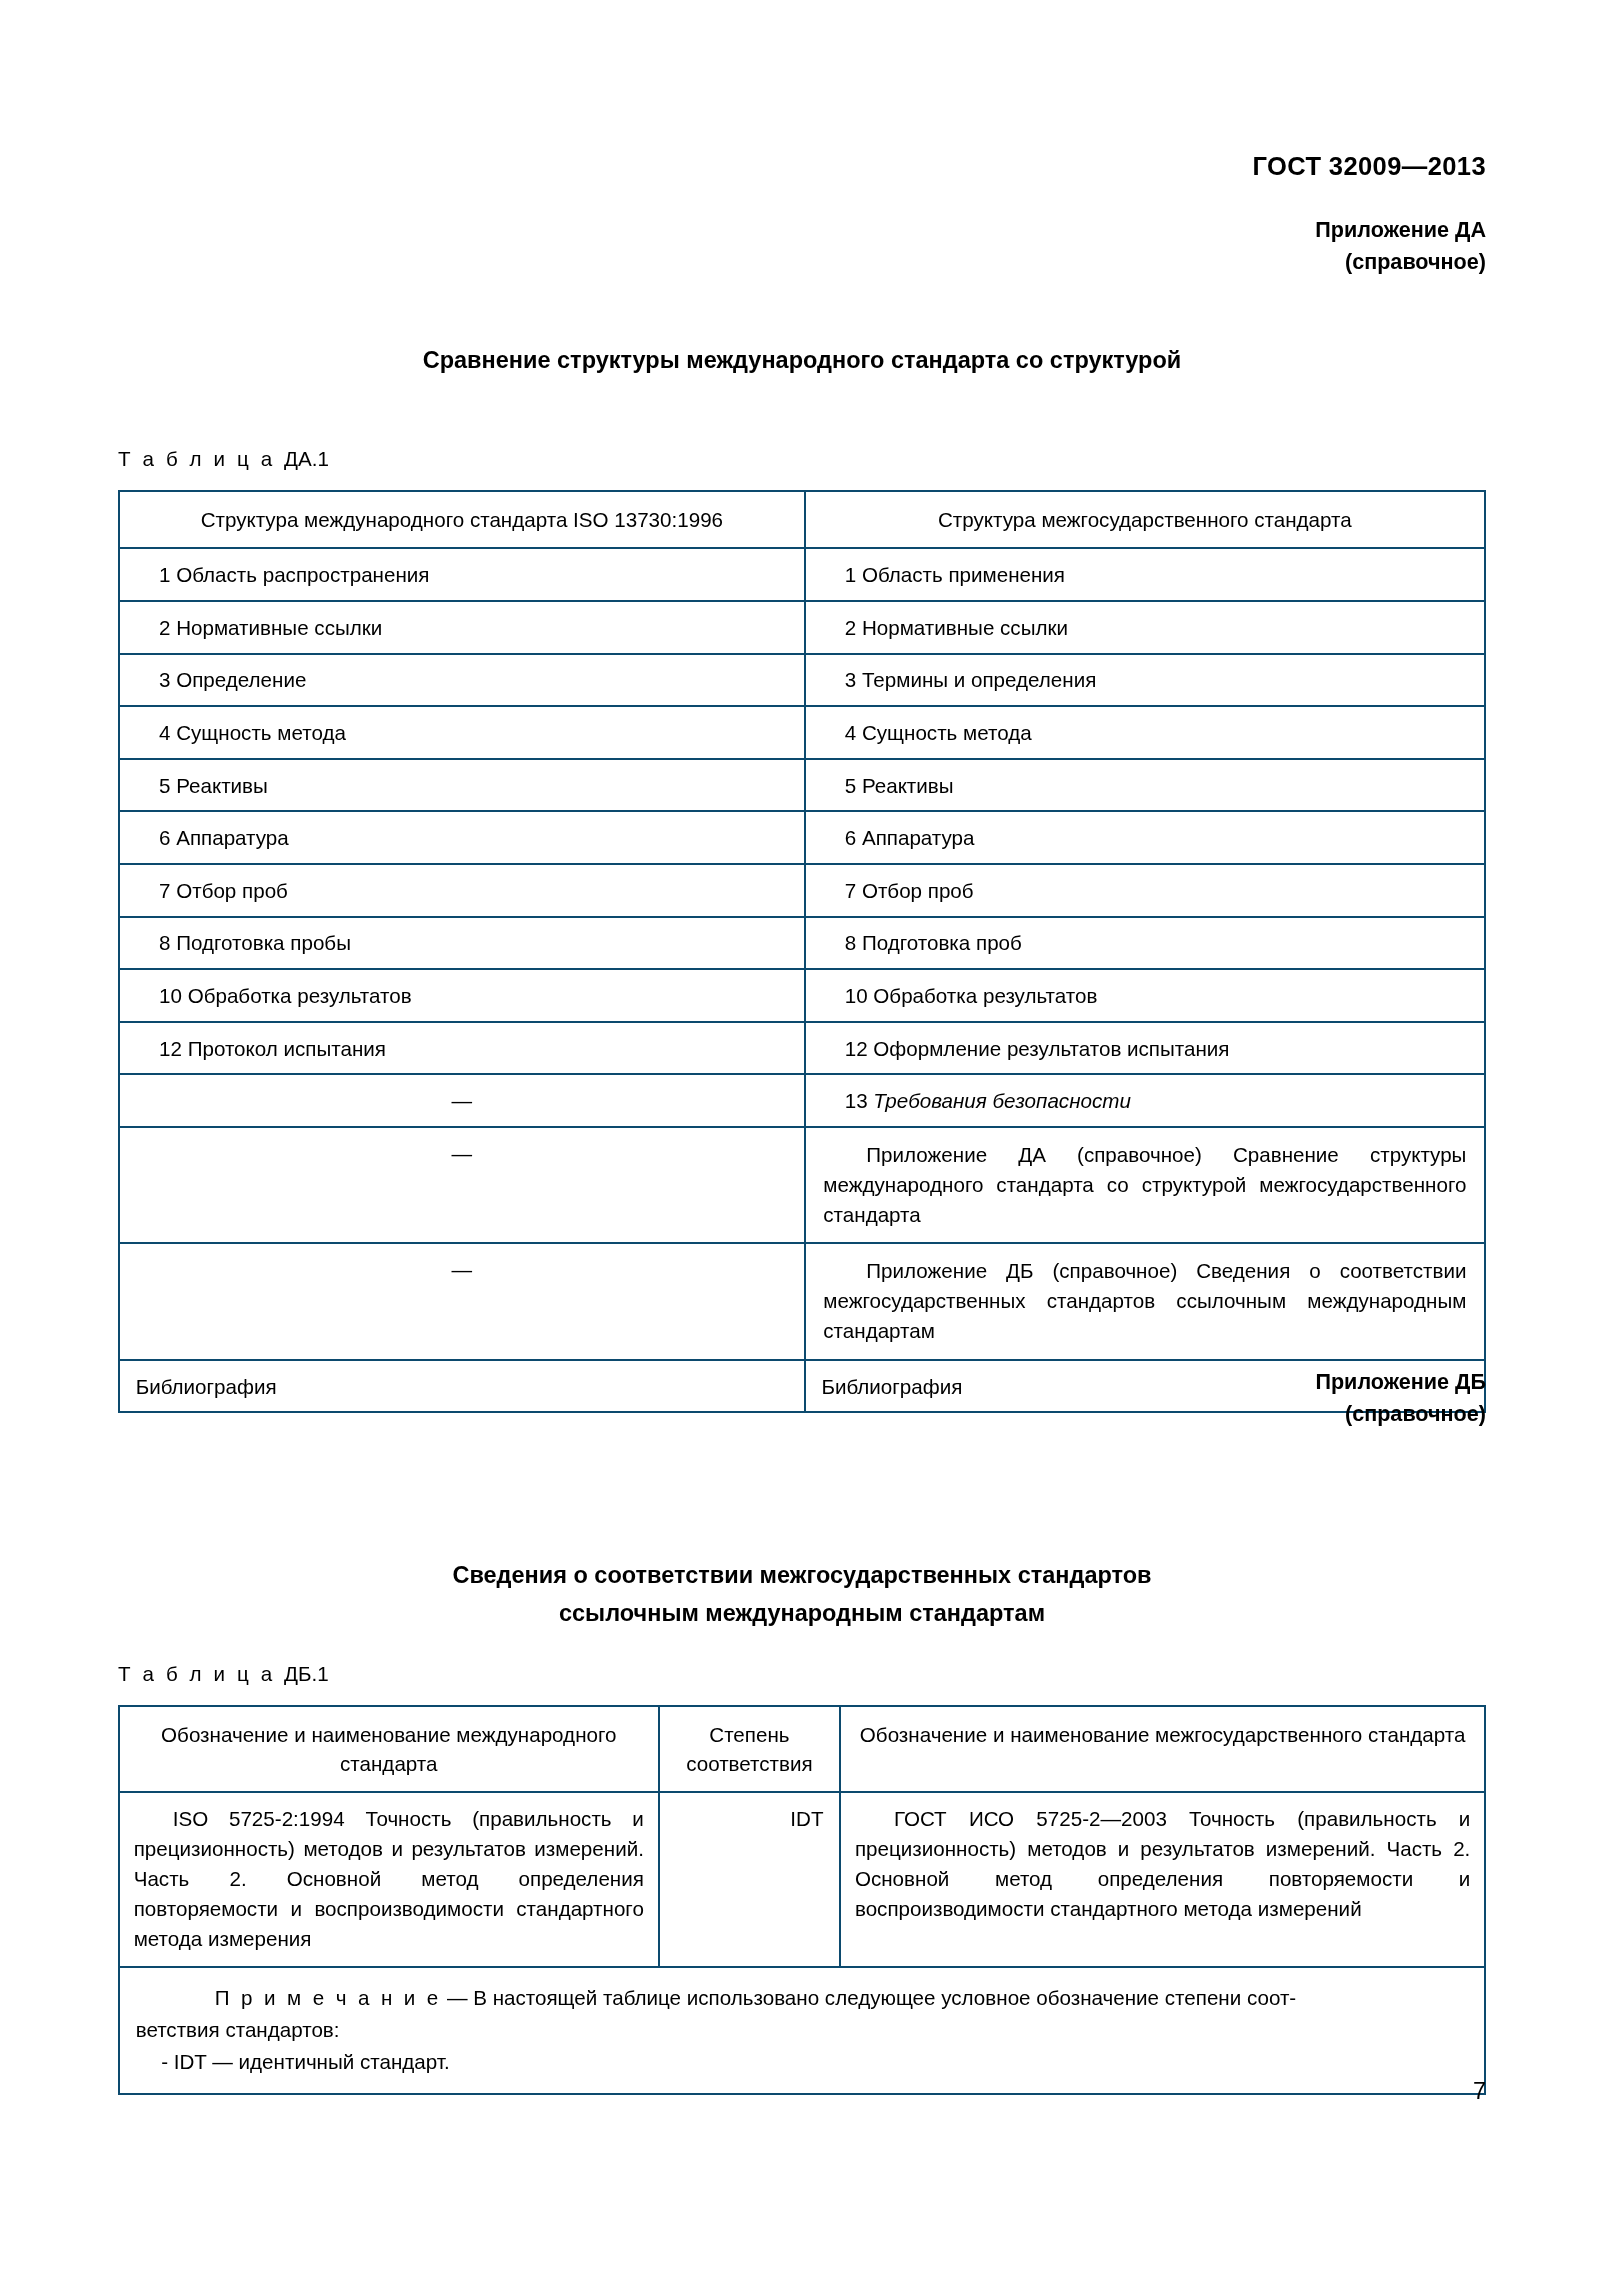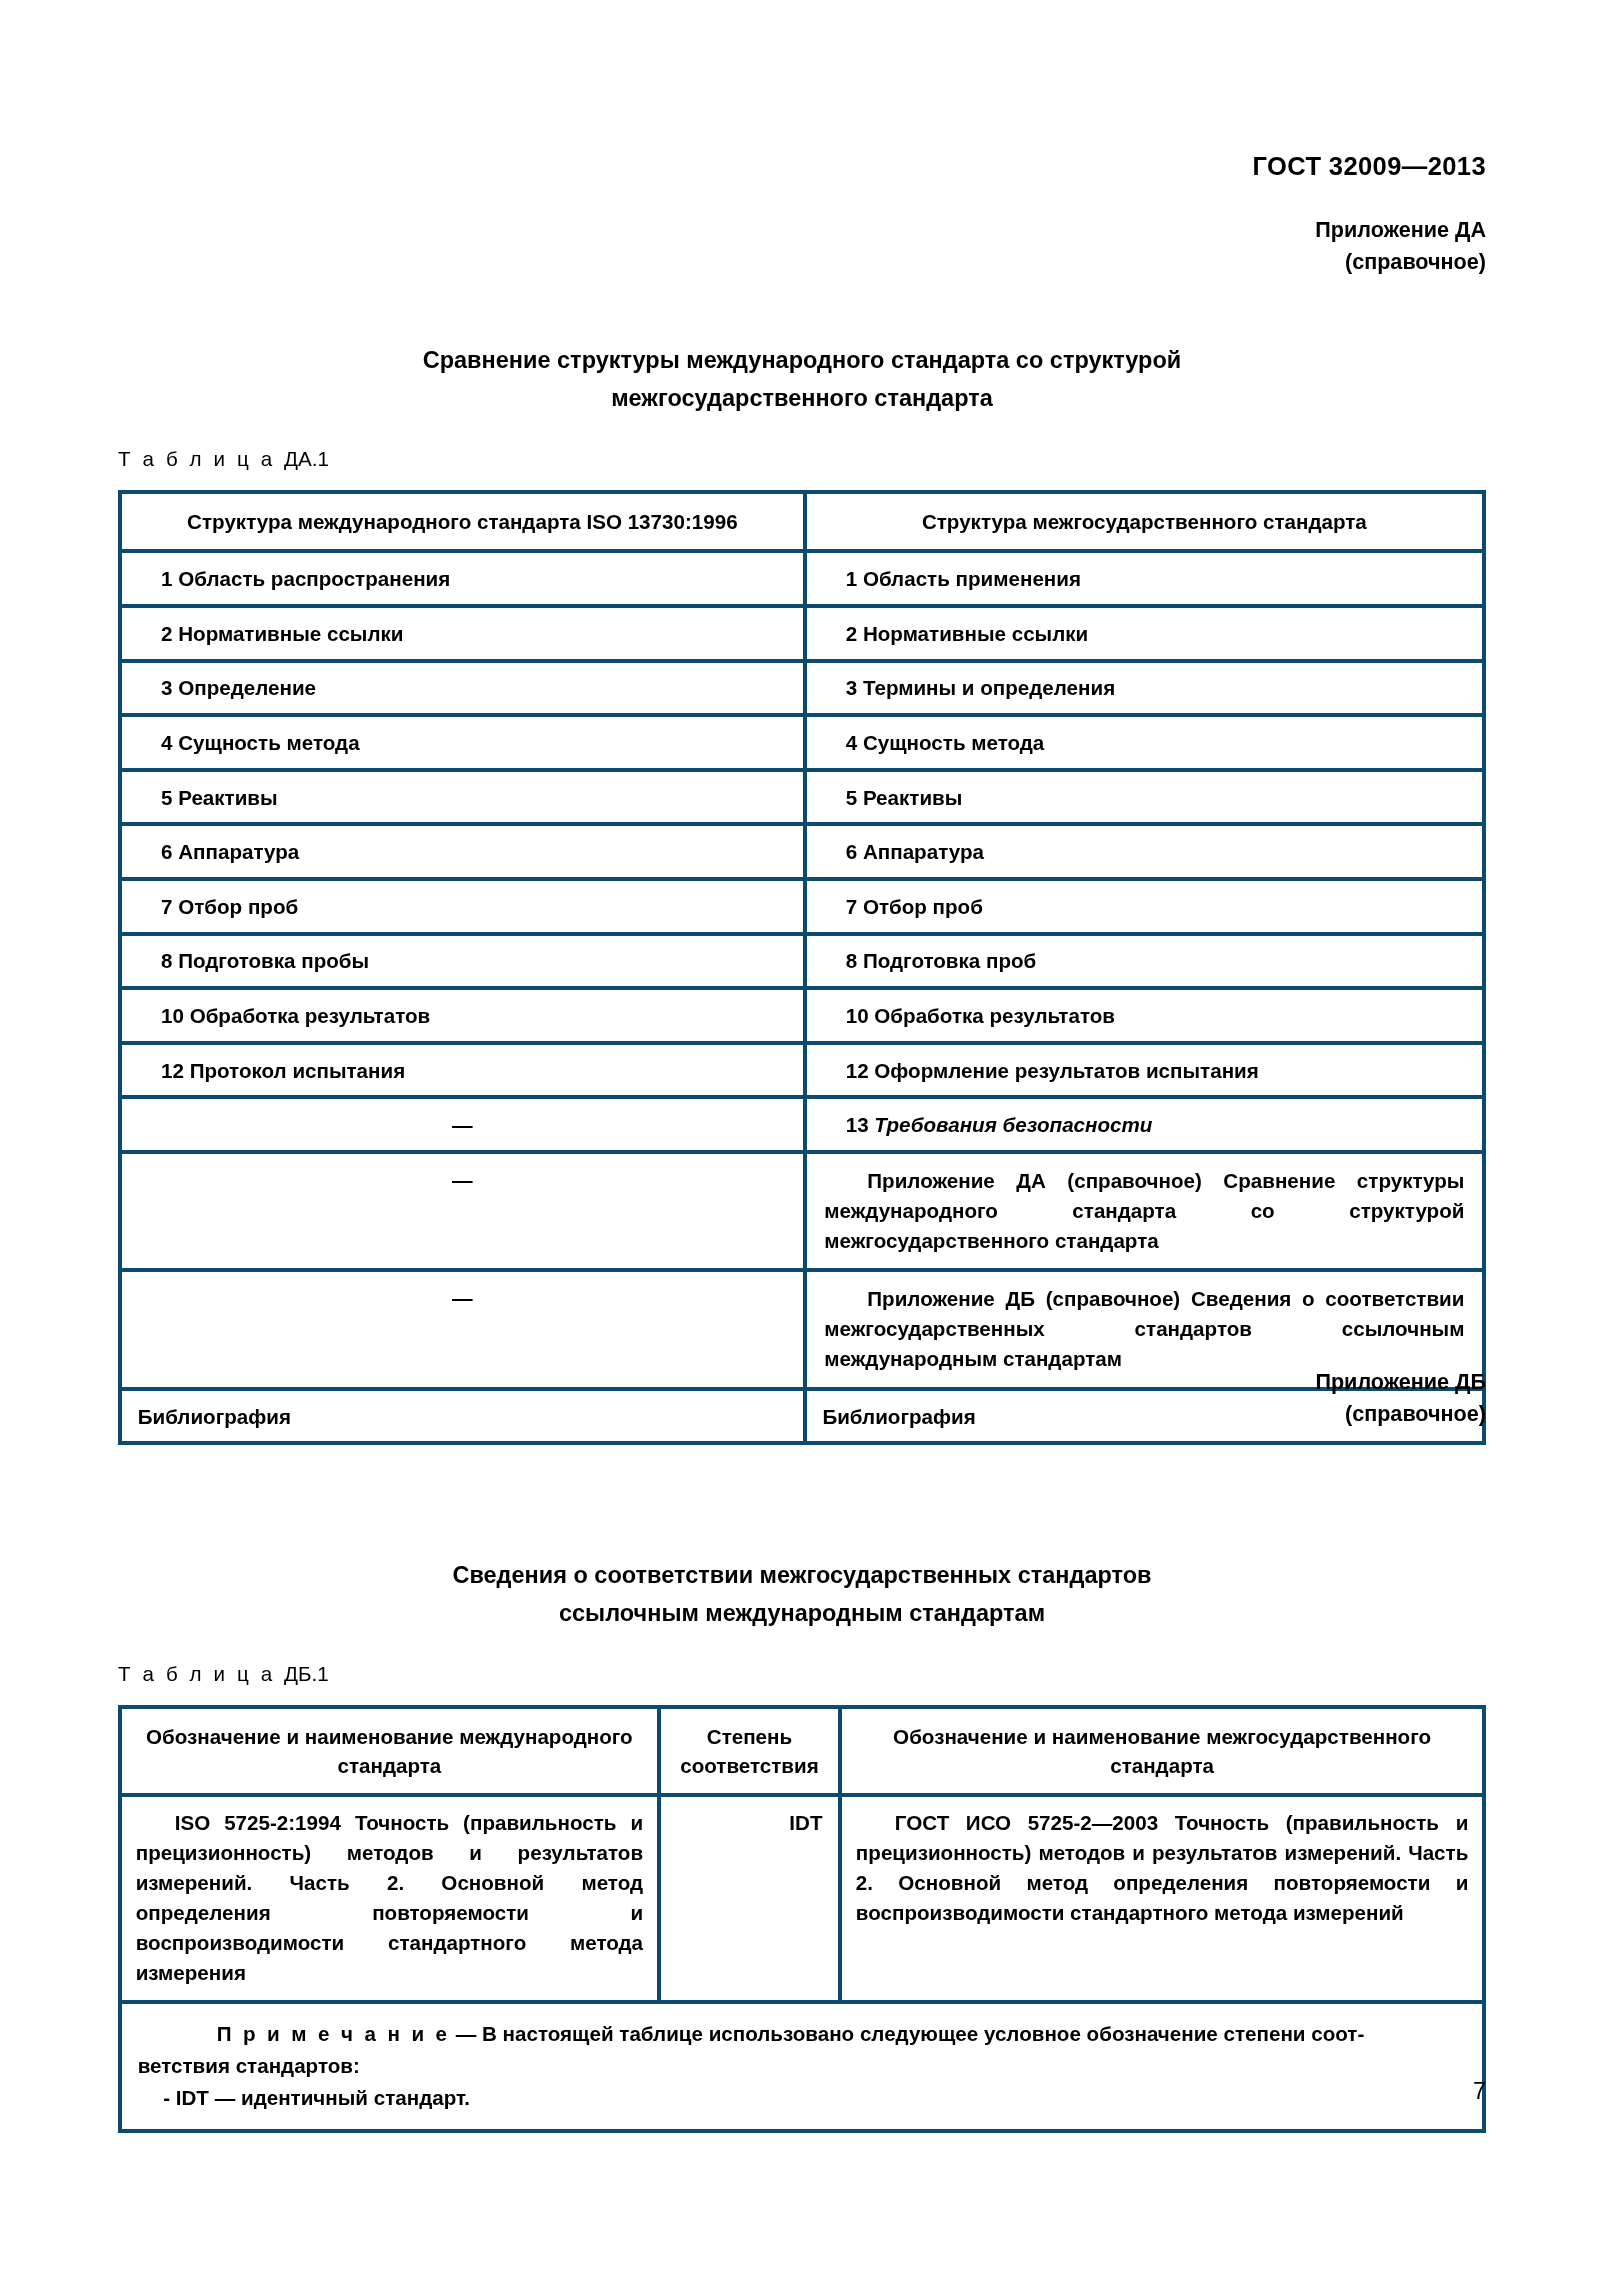--- a/index.html
+++ b/index.html
@@ -57,24 +57,24 @@
   .table-caption .nospace { letter-spacing: 0px; }
 
   
   table.gost {
     border-collapse: collapse;
     width: 100%;
     table-layout: fixed;
     font-size: 20.6px;
   }
   table.gost td, table.gost th {
-    border: 4px solid #0c4a6e;
+    border: 2px solid #0c4a6e;
     padding: 0;
     vertical-align: top;
-    font-weight: bold;
+    font-weight: normal;
   }
   table.gost thead td {
     text-align: center;
     padding: 12.7px 9.8px 13.7px 9.8px;
     line-height: 29px;
     border-bottom-width: 2px;
   }
   .cell {
     padding: 10.8px 15.7px 10.8px 15.7px;
     line-height: 29px;
@@ -151,21 +151,20 @@
   <div class="blk" style="top:214px;">
     <div class="appendix-block">
       <span class="line">Приложение ДА</span>
       <span class="line">(справочное)</span>
     </div>
   </div>
 
   <div class="blk" style="top:341px;">
     <div class="section-title">
       <span class="line">Сравнение структуры международного стандарта со структурой</span>
-      <span class="line">межгосударственного стандарта</span>
     </div>
   </div>
 
   <div class="blk" style="top:447px;">
     <div class="table-caption">
       <span>Т а б л и ц а </span><span class="nospace">ДА.1</span>
     </div>
   </div>
 
   <div class="blk" style="top:490px;">

